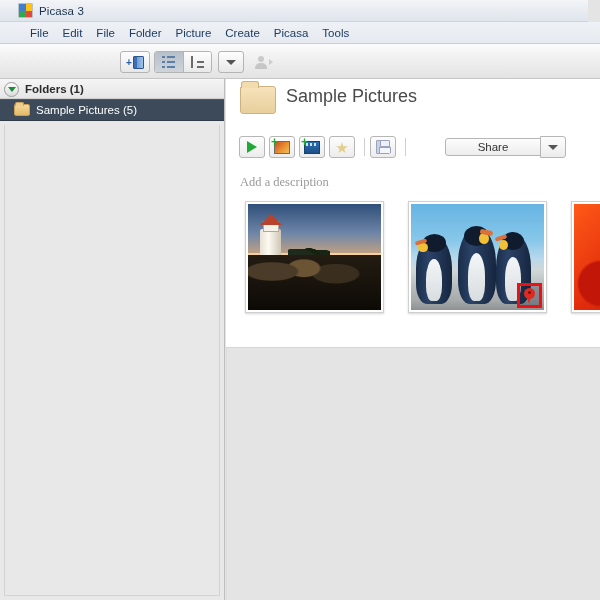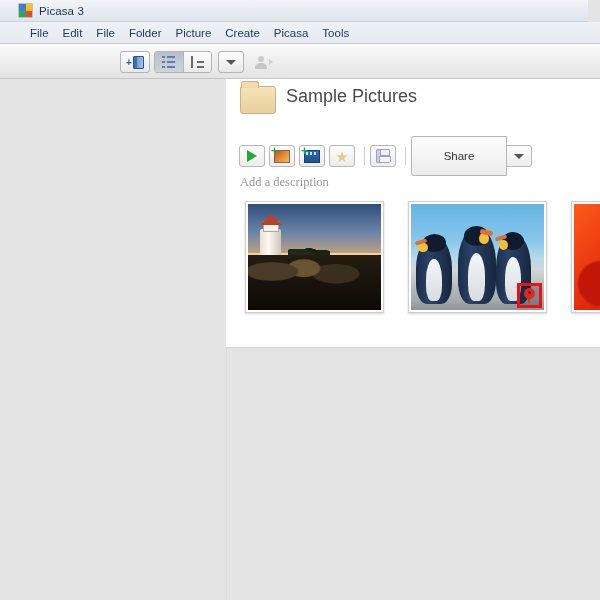--- a/index.html
+++ b/index.html
@@ -275,25 +275,25 @@
   }
   .star-dim { color:#e2cf8e; font-size:15px; line-height:1; }
   .save-glyph {
     width:14px;height:14px;background:#c9cfe4;border:1px solid #9aa2bd;border-radius:1px;position:relative;
   }
   .save-glyph::before{content:'';position:absolute;left:3px;top:0;width:8px;height:5px;background:#eef0f8;border:1px solid #9aa2bd;border-top:none;}
   .save-glyph::after{content:'';position:absolute;left:2px;bottom:0;width:10px;height:5px;background:#f4f5fa;border:1px solid #9aa2bd;border-bottom:none;}
   .sep { width:1px; height:18px; background:#cfcfcf; margin:0 5px; }
 
   .share-btn {
-    height: 40px; width: 96px;
+    height: 18px; width: 96px;
     background: linear-gradient(to bottom,#fdfdfd,#ececec);
     border: 1px solid #b6b6b6; border-radius: 3px 0 0 3px;
     display:flex; align-items:center; justify-content:center;
-    font-size: 11.5px; color: #333;
+    font-size: 11.5px; color: #333; margin-left: 34px;
   }
   .share-caret-btn {
     height: 22px; width: 26px; margin-left:-1px;
     background: linear-gradient(to bottom,#fdfdfd,#ececec);
     border: 1px solid #b6b6b6; border-radius: 0 3px 3px 0;
     display:flex; align-items:center; justify-content:center;
   }
 
   .description {
     position: absolute; left: 14px; top: 96px;
@@ -519,20 +519,35 @@
               <span class="b"></span>
           </span>
         </div>
         <div class="fbtn">
           <span class="cam-glyph"></span>
         </div>
       </div>
     </div>
   </div>
 
+  <div class="sidebar">
+    <div class="folders-header">
+      <span class="disclosure">
+          <span class="tri"></span>
+        </span>
+      <span class="folders-title">Folders (1)</span>
+    </div>
+    <div class="folder-row">
+      <span class="folder-icon"></span>
+      <span class="folder-label">Sample Pictures (5)</span>
+    </div>
+    <div class="sidebar-body">
+      <div class="sidebar-inner"></div>
+    </div>
+  </div>
 
   <div class="main">
 
     <div class="scroll-track"></div>
     <div class="vscroll">
       
     </div>
 
     <div class="panel">
 

